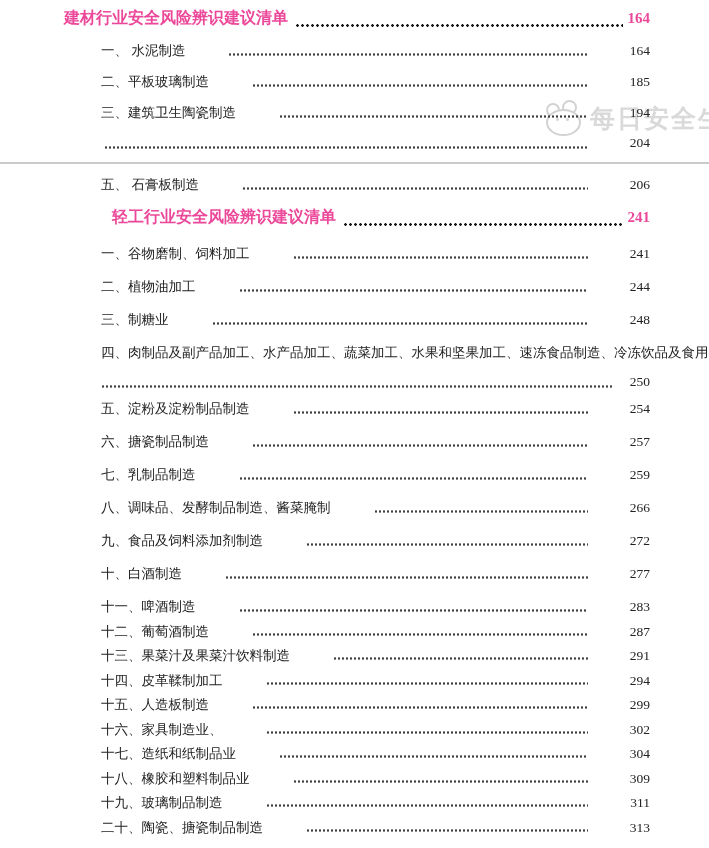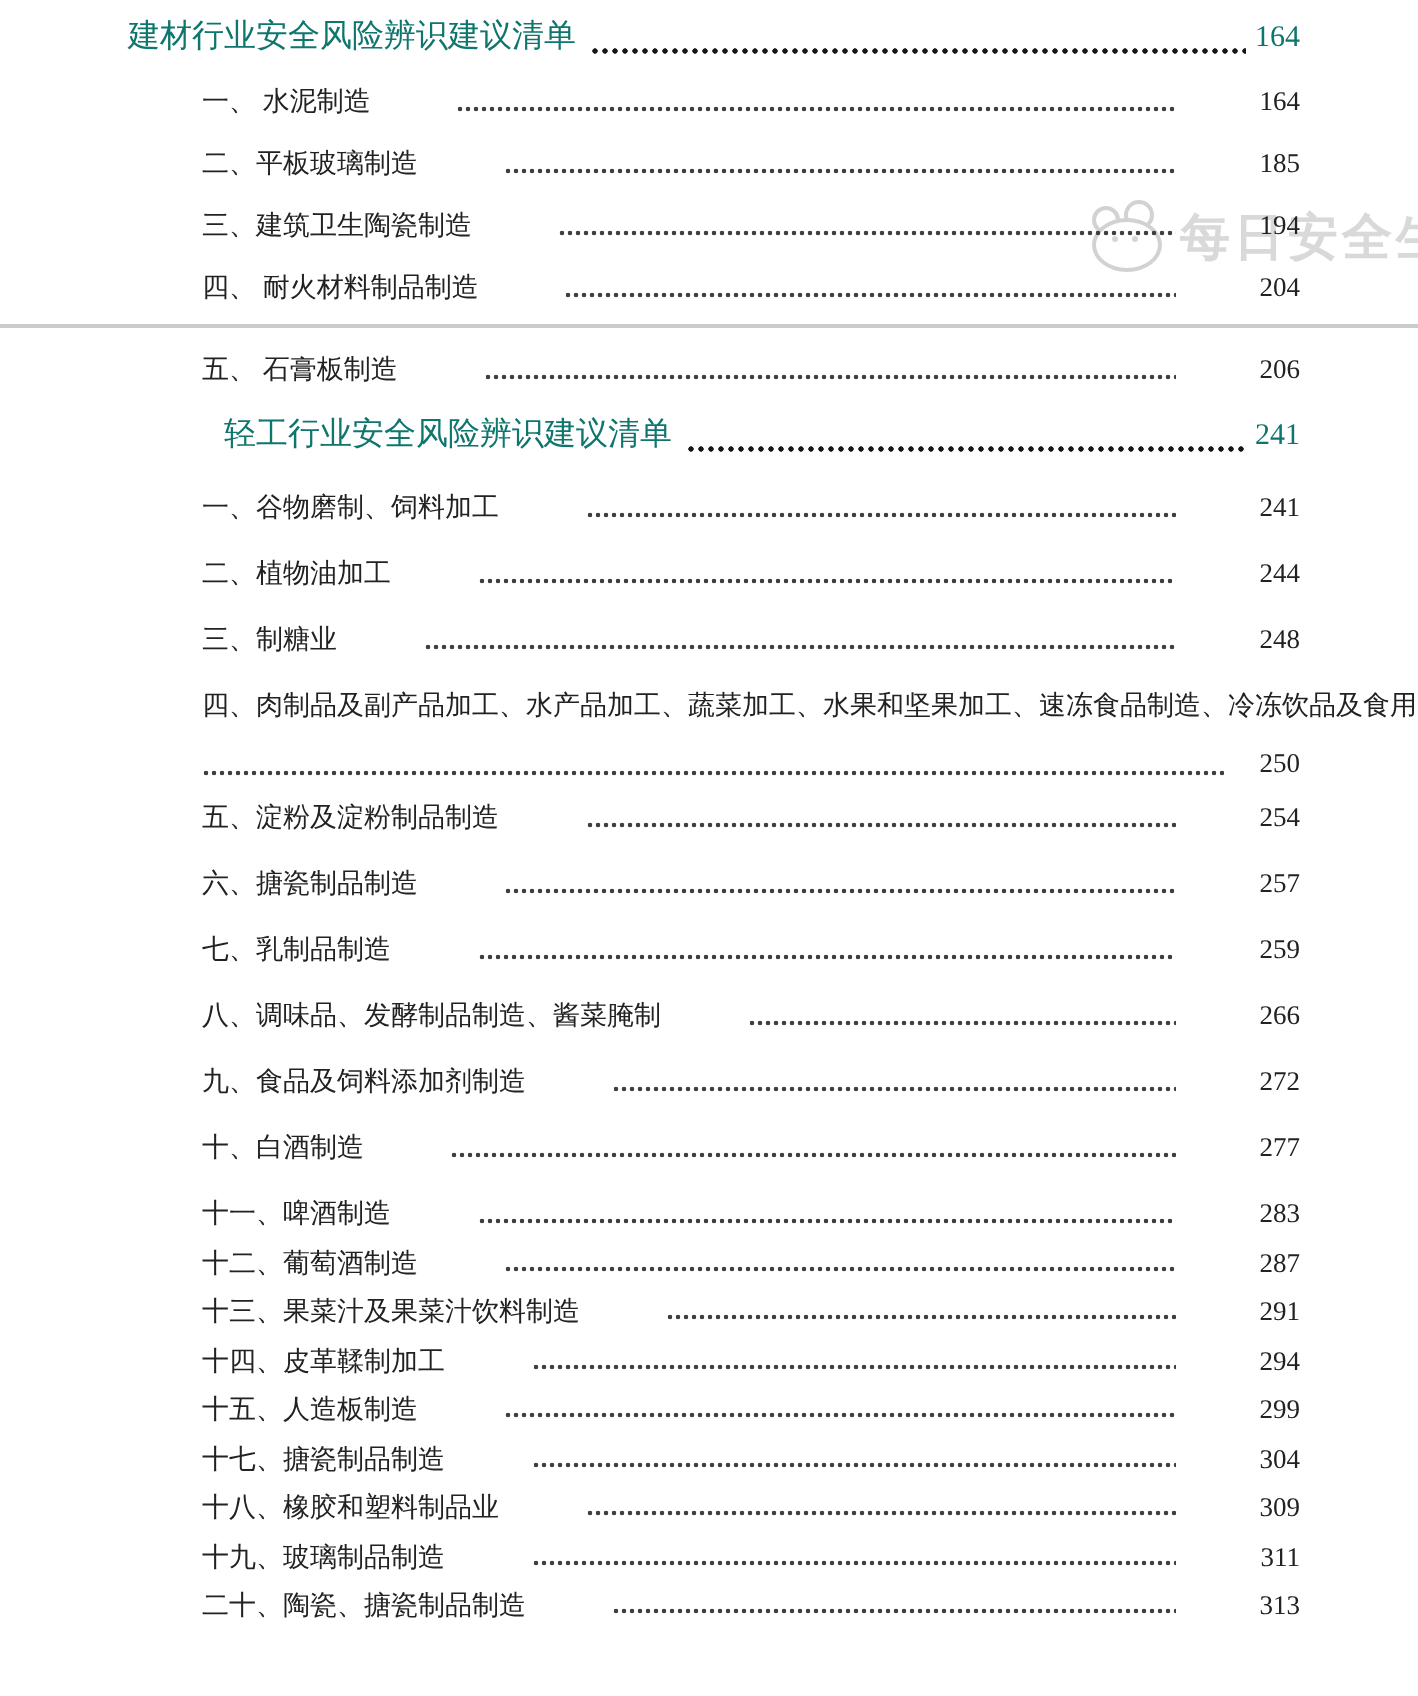--- a/index.html
+++ b/index.html
@@ -29,21 +29,21 @@
   .row{display:flex;align-items:baseline;}
   .lbl{white-space:nowrap;}
   .pg{white-space:nowrap;}
   .leader{
     flex:1;align-self:flex-end;height:13px;margin:0 2px 0 3px;
     background-image:radial-gradient(circle,#3f3f3f 1px,transparent 1.3px);
     background-size:4px 3px;background-repeat:repeat-x;
     background-position:left bottom 4px;
   }
   .heading{
-    font-weight:normal;font-size:16px;color:#0f766e;height:24px;margin-bottom:10px;justify-content:flex-end;
+    font-weight:bold;font-size:16px;color:#ec4899;height:24px;margin-bottom:10px;justify-content:flex-end;
   }
   .heading .leader{
     height:15px;margin:0 5px 0 7px;
     background-image:radial-gradient(circle,#161616 1.2px,transparent 1.5px);
     background-size:5px 3px;background-position:left bottom 5px;
   }
   .heading .pg{font-size:15px;}
   .item{font-size:13.5px;height:18px;margin-bottom:13px;padding-left:37px;color:#222222;gap:40px;}
   .sec2 .item{margin-bottom:15px;}
   .item .pg{font-size:13.5px;}
@@ -94,21 +94,20 @@
           <span class="lbl">二、平板玻璃制造</span>
           <span class="leader"></span>
           <span class="pg">185</span>
         </div>
         <div class="row item">
           <span class="lbl">三、建筑卫生陶瓷制造</span>
           <span class="leader"></span>
           <span class="pg">194</span>
         </div>
         <div class="row item">
-          <span class="lbl">四、 耐火材料制品制造</span>
           <span class="leader"></span>
           <span class="pg">204</span>
         </div>
         <div class="separator"></div>
         <div class="row item">
           <span class="lbl">五、 石膏板制造</span>
           <span class="leader"></span>
           <span class="pg">206</span>
         </div>
       </div>
@@ -189,21 +188,26 @@
           <span class="lbl">十四、皮革鞣制加工</span>
           <span class="leader"></span>
           <span class="pg">294</span>
         </div>
         <div class="row item compact">
           <span class="lbl">十五、人造板制造</span>
           <span class="leader"></span>
           <span class="pg">299</span>
         </div>
         <div class="row item compact">
-          <span class="lbl">十七、搪瓷制品制造</span>
+          <span class="lbl">十六、家具制造业、</span>
+          <span class="leader"></span>
+          <span class="pg">302</span>
+        </div>
+        <div class="row item compact">
+          <span class="lbl">十七、造纸和纸制品业</span>
           <span class="leader"></span>
           <span class="pg">304</span>
         </div>
         <div class="row item compact">
           <span class="lbl">十八、橡胶和塑料制品业</span>
           <span class="leader"></span>
           <span class="pg">309</span>
         </div>
         <div class="row item compact">
           <span class="lbl">十九、玻璃制品制造</span>

